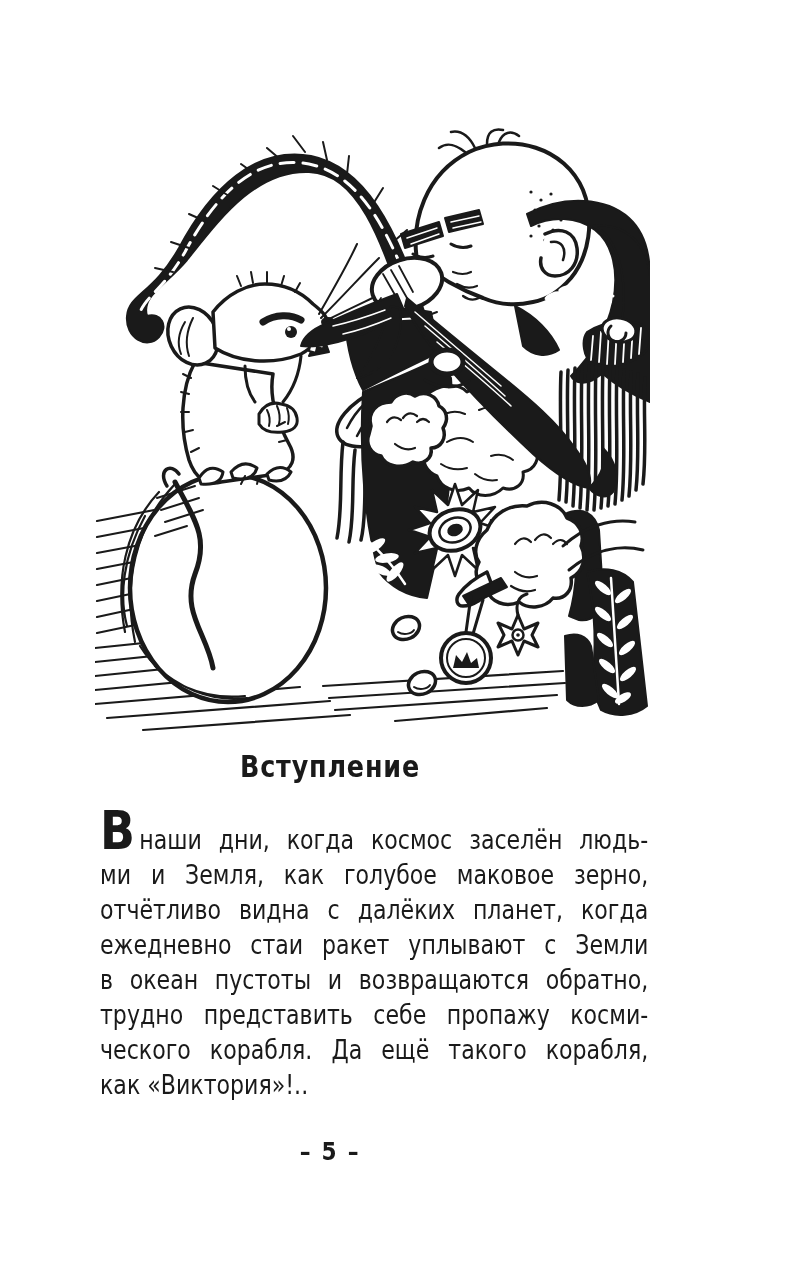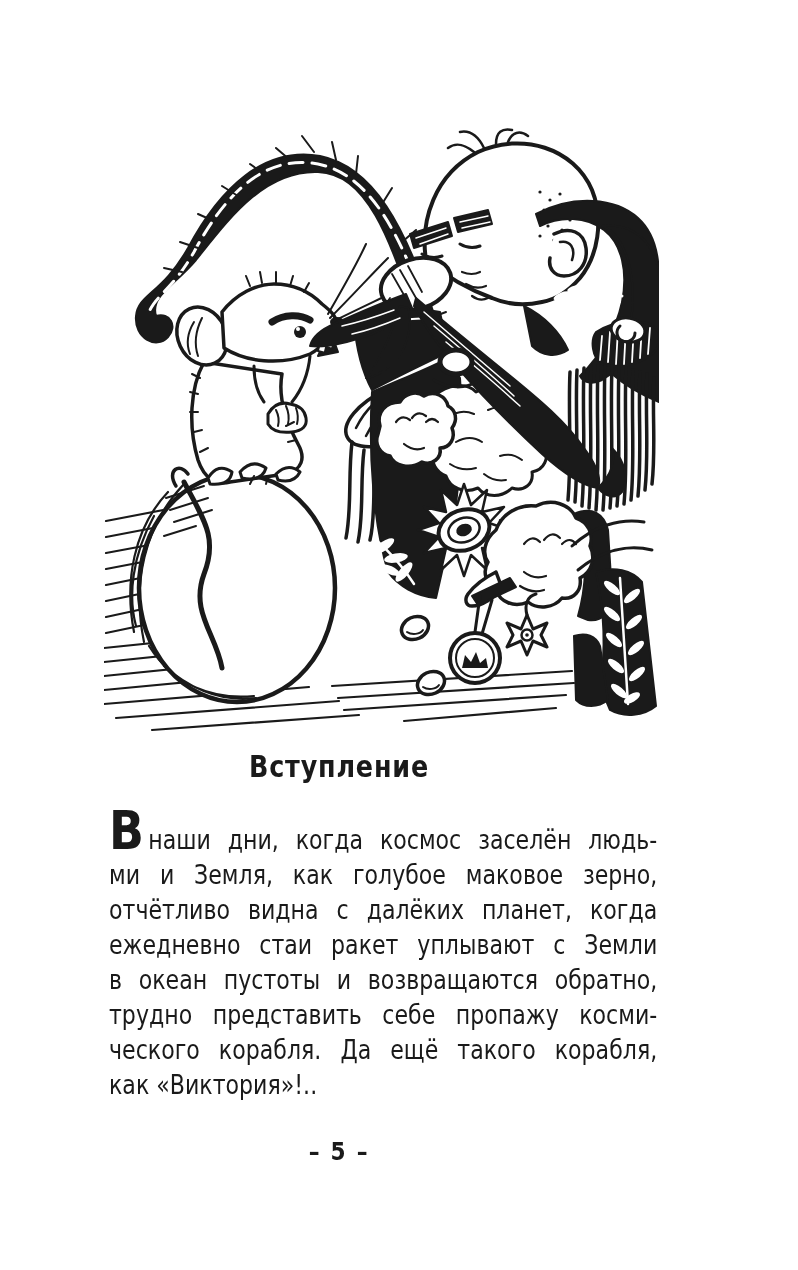--- a/index.html
+++ b/index.html
@@ -1,17 +1,17 @@
 <!DOCTYPE html>
 <html><head>
 <meta charset="utf-8">
 <style>
   html,body{margin:0;padding:0;background:#ffffff;}
   .page{position:relative;width:660px;height:1270px;background:#ffffff;overflow:hidden;
-        font-family:"DejaVu Sans","Liberation Sans",sans-serif;color:#1a1a1a;margin-left:9px;}
+        font-family:"DejaVu Sans","Liberation Sans",sans-serif;color:#1a1a1a;}
   .figure{position:absolute;left:95px;top:126px;width:555px;height:610px;}
   .figure svg{display:block;width:100%;height:100%;}
   .heading{position:absolute;top:748px;left:0;width:100%;margin:0;text-align:center;
            font-size:31px;font-weight:bold;letter-spacing:1px;
            transform:scaleX(0.82);transform-origin:center top;}
   .textblock{position:absolute;left:100px;top:823px;width:645px;
              font-size:26px;line-height:35px;
              transform:scaleX(0.85);transform-origin:left top;}
   .line{text-align:justify;text-align-last:justify;height:35px;}
   .line.last{text-align-last:left;}

